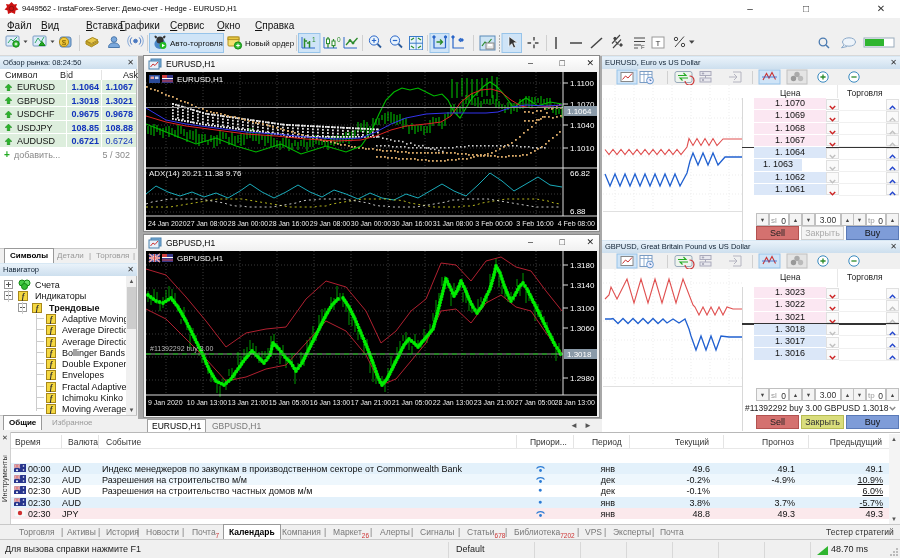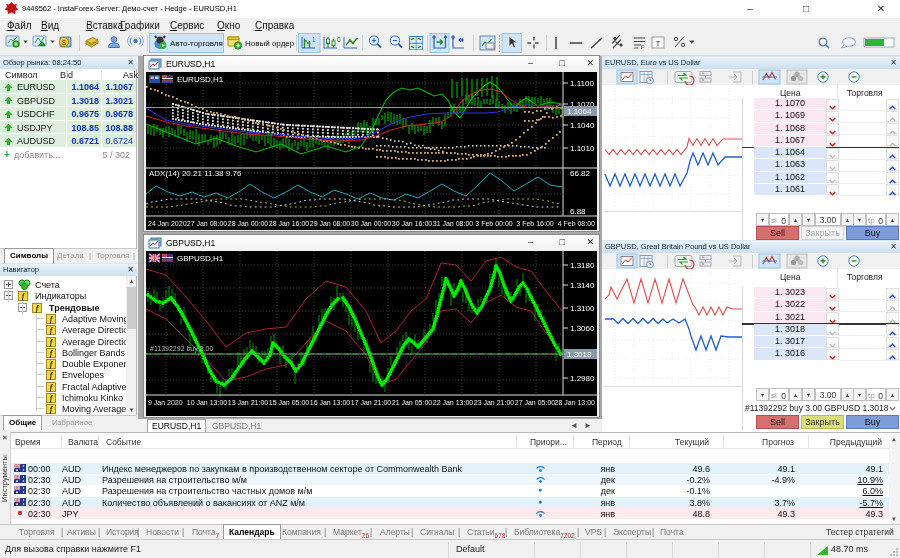--- a/index.html
+++ b/index.html
@@ -1783,21 +1783,21 @@
 <span style="position:absolute;left:12px;top:0;width:72px;height:12.25px;background:#dbe7f8;border-bottom:1px solid #fff;text-align:center;color:#111">1. 1064</span>
 <span style="position:absolute;left:84px;top:0.5px;width:13px;height:11px;background:#fafafa;border:1px solid #e0e0e0;text-align:center;padding-top:2.5px"><svg width="7" height="5" viewBox="0 0 9 6">
           <path d="M1 1 L4.5 4.5 L8 1" stroke="#c0c0c0" stroke-width="1.8" fill="none"></path>
         </svg></span>
 <span style="position:absolute;left:97px;top:11.5px;width:60px;height:1px;background:#f0f0f0"></span>
 <span style="position:absolute;left:144px;top:0.5px;width:13px;height:11px;background:#fafafa;border:1px solid #e0e0e0;text-align:center;padding-top:2.5px"><svg width="7" height="5" viewBox="0 0 9 6">
           <path d="M1 5 L4.5 1.5 L8 5" stroke="#2244cc" stroke-width="1.8" fill="none"></path>
         </svg></span>
     </div>
 <div class="abs" style="left:742px;top:159.25px;width:157px;height:12.25px;font-size:9px">
-<span style="position:absolute;left:12px;top:0;width:72px;height:12.25px;background:#dbe7f8;border-bottom:1px solid #fff;text-align:center;color:#111">1. 1063</span>
+<span style="position:absolute;left:12px;top:0;width:48px;height:12.25px;background:#dbe7f8;border-bottom:1px solid #fff;text-align:center;color:#111">1. 1063</span>
 <span style="position:absolute;left:84px;top:0.5px;width:13px;height:11px;background:#fafafa;border:1px solid #e0e0e0;text-align:center;padding-top:2.5px"><svg width="7" height="5" viewBox="0 0 9 6">
           <path d="M1 1 L4.5 4.5 L8 1" stroke="#c0c0c0" stroke-width="1.8" fill="none"></path>
         </svg></span>
 <span style="position:absolute;left:97px;top:11.5px;width:60px;height:1px;background:#f0f0f0"></span>
 <span style="position:absolute;left:144px;top:0.5px;width:13px;height:11px;background:#fafafa;border:1px solid #e0e0e0;text-align:center;padding-top:2.5px"><svg width="7" height="5" viewBox="0 0 9 6">
           <path d="M1 5 L4.5 1.5 L8 5" stroke="#2244cc" stroke-width="1.8" fill="none"></path>
         </svg></span>
     </div>
 <div class="abs" style="left:742px;top:171.5px;width:157px;height:12.25px;font-size:9px">
 <span style="position:absolute;left:12px;top:0;width:72px;height:12.25px;background:#dbe7f8;border-bottom:1px solid #fff;text-align:center;color:#111">1. 1062</span>
@@ -2094,21 +2094,20 @@
         <path d="M0 0 L6 4 M6 0 L0 4" stroke="#fff" stroke-width="1.1"></path>
         <path d="M0 0 L6 4 M6 0 L0 4" stroke="#d03030" stroke-width="0.5"></path>
         <path d="M3 0 v4 M0 2 h6" stroke="#fff" stroke-width="1.4"></path>
         <path d="M3 0 v4 M0 2 h6" stroke="#d03030" stroke-width="0.7"></path>
         <circle cx="9.5" cy="2" r="0.8" fill="#fff"></circle>
         <circle cx="3" cy="6.3" r="1" fill="#fff"></circle>
         <circle cx="9.5" cy="6" r="0.8" fill="#fff"></circle>
       </svg>
       <span style="position:absolute;left:17px;top:1px">02:30</span>
 <span style="position:absolute;left:51px;top:1px">AUD</span>
-<span style="position:absolute;left:91px;top:1px;white-space:nowrap;overflow:hidden;max-width:415px">Количество объявлений о вакансиях от ANZ м/м</span>
 <span style="position:absolute;left:527px;top:1px;color:#2a7ad4;font-size:7px">●</span>
 <span style="position:absolute;right:274px;top:1px">янв</span>
 <span style="position:absolute;right:179px;top:1px">3.8%</span>
 <span style="position:absolute;right:94px;top:1px">3.7%</span>
 <span style="position:absolute;right:6px;top:1px;text-decoration:underline;">-5.7%</span>
     </div>
 <div class="cal-row" style="top:508px;background:#fbe9ec">
 <svg class="flag" style="left:3px">
         <rect width="12" height="8" fill="#f8f8f8" stroke="#ddd" stroke-width="0.5"></rect>
         <circle cx="6" cy="4" r="2.2" fill="#d03030"></circle>

